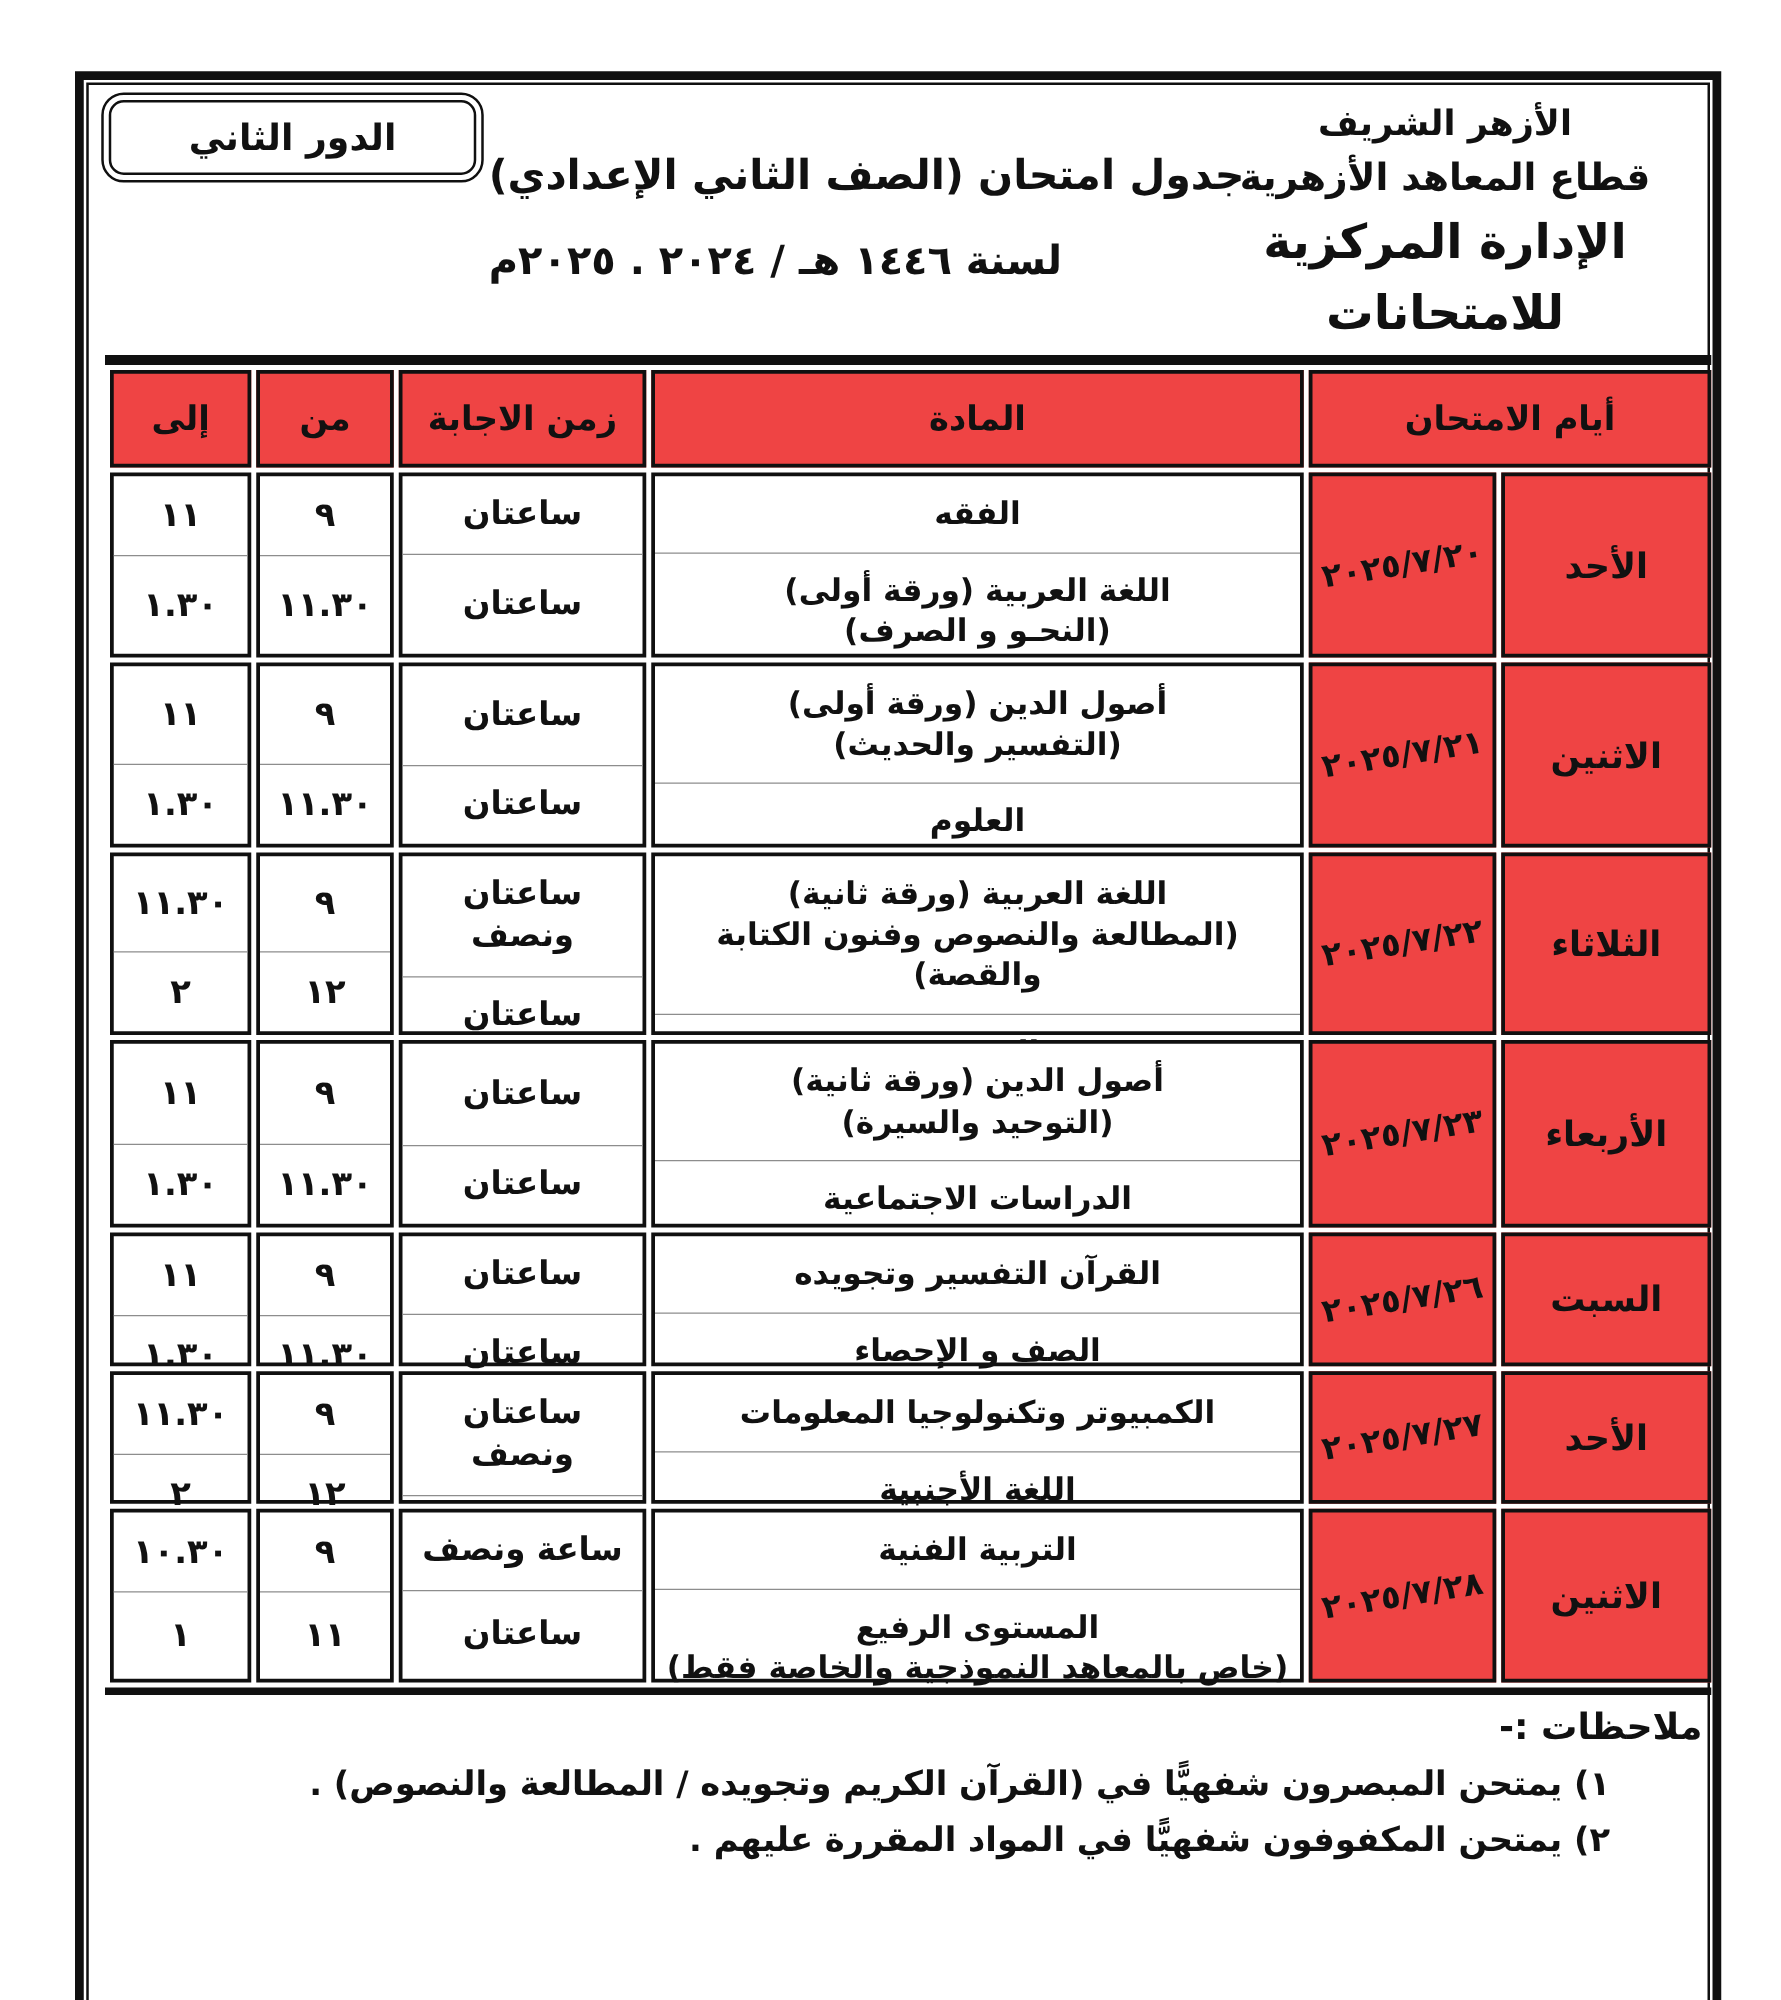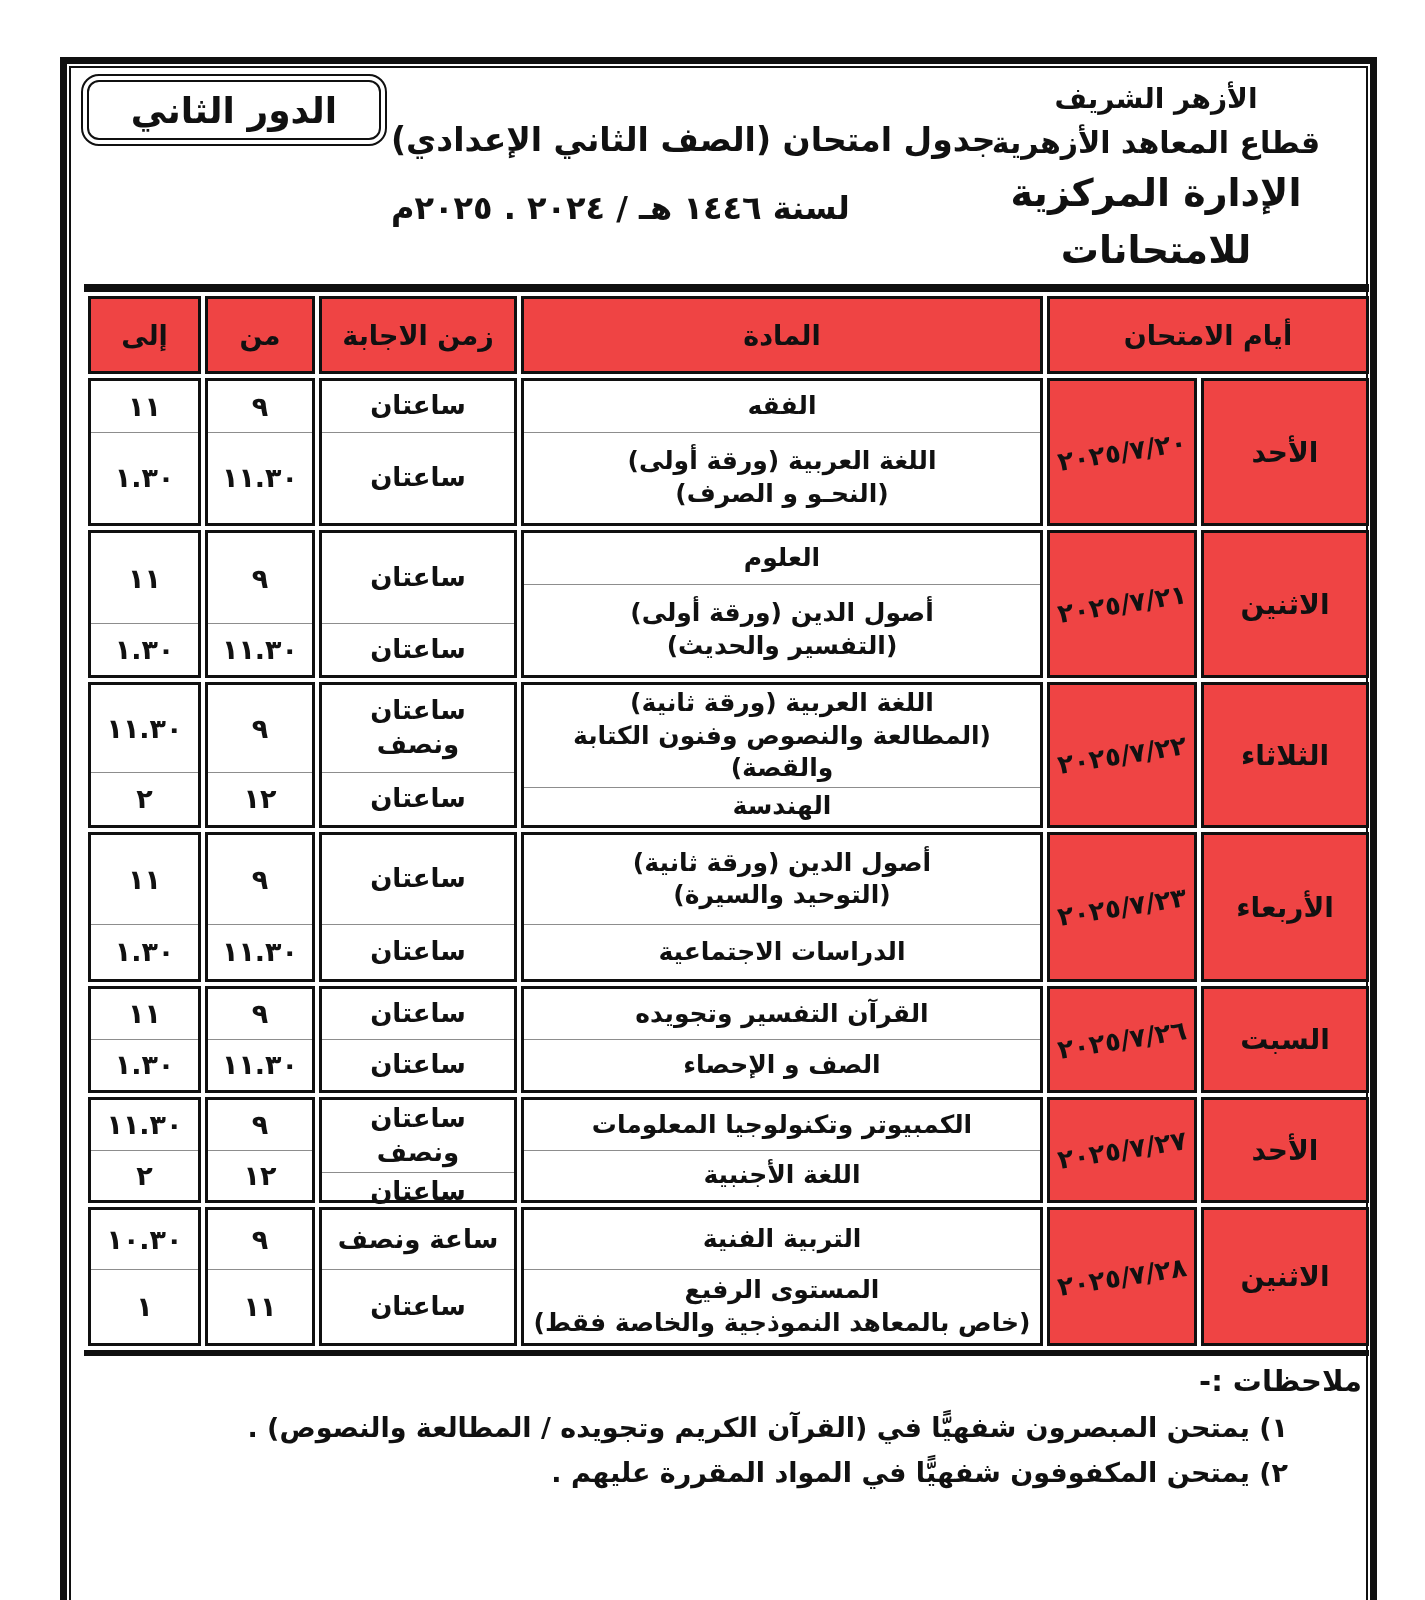--- a/index.html
+++ b/index.html
@@ -28,21 +28,21 @@
   .badge {
     position:absolute; left:10px; top:6px;
     width:306px; height:72px;
     border:2.5px solid #101010; border-radius:18px;
     padding:4px;
   }
   .badge-inner {
     width:100%; height:100%;
     border:2px solid #101010; border-radius:12px;
     display:flex; align-items:center; justify-content:center;
-    font-size:36px; font-weight:bold;
+    font-size:29px; font-weight:bold;
   }
   .org {
     position:absolute; right:10px; top:10px; width:400px;
     text-align:center; font-weight:bold; line-height:1.5;
   }
   .org .o1 { font-size:28px; }
   .org .o2 { font-size:30px; }
   .org .o3 { font-size:38px; }
   .title-block {
     position:absolute; left:320px; top:52px; width:670px;
@@ -80,21 +80,21 @@
 
   .splitcol {
     border:3px solid #101010; background:#fff;
     display:flex; flex-direction:column;
   }
   .sub {
     flex:1 1 0;
     display:flex; align-items:center; justify-content:center;
     font-weight:bold; text-align:center;
     white-space:pre-line; line-height:1.3;
-    padding:2px 6px;
+    padding:14px 6px;
   }
   .sub + .sub { border-top:1.5px solid #8d8d8d; }
   .sub.subject  { font-size:25px; }
   .sub.duration { font-size:26px; }
   .sub.num      { font-size:27px; }
 
   
   .notes { position:absolute; left:13px; top:1296px; right:4px; font-weight:bold; }
   .notes-heading { text-align:right; font-size:29px; padding-left:4px; }
   .note { text-align:right; padding-right:74px; margin-top:14px; font-size:27px; }
@@ -155,23 +155,23 @@
             <div class="sub num" style="flex-grow:96">١.٣٠</div>
           </div>
         </div>
 
         <div class="trow" style="height:148px">
           <div class="cell w-day day-cell">الاثنين</div>
           <div class="cell w-date date-cell">
               <span class="date-text">٢٠٢٥/٧/٢١</span>
             </div>
           <div class="splitcol w-subject">
-            <div class="sub subject" style="flex-grow:52">العلوم</div>
             <div class="sub subject" style="flex-grow:96">أصول الدين (ورقة أولى)
 (التفسير والحديث)</div>
+            <div class="sub subject" style="flex-grow:52">العلوم</div>
           </div>
           <div class="splitcol w-duration">
             <div class="sub duration" style="flex-grow:96">ساعتان</div>
             <div class="sub duration" style="flex-grow:52">ساعتان</div>
           </div>
           <div class="splitcol w-from">
             <div class="sub num" style="flex-grow:96">٩</div>
             <div class="sub num" style="flex-grow:52">١١.٣٠</div>
           </div>
           <div class="splitcol w-to">

